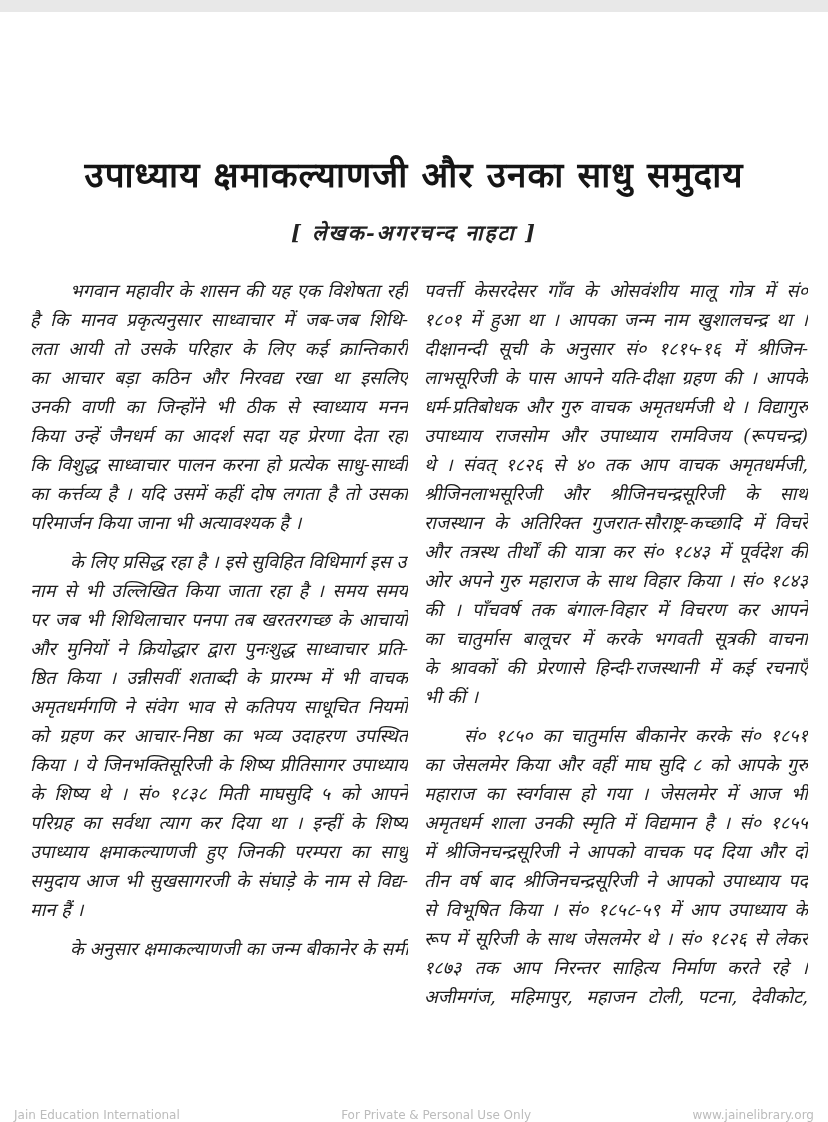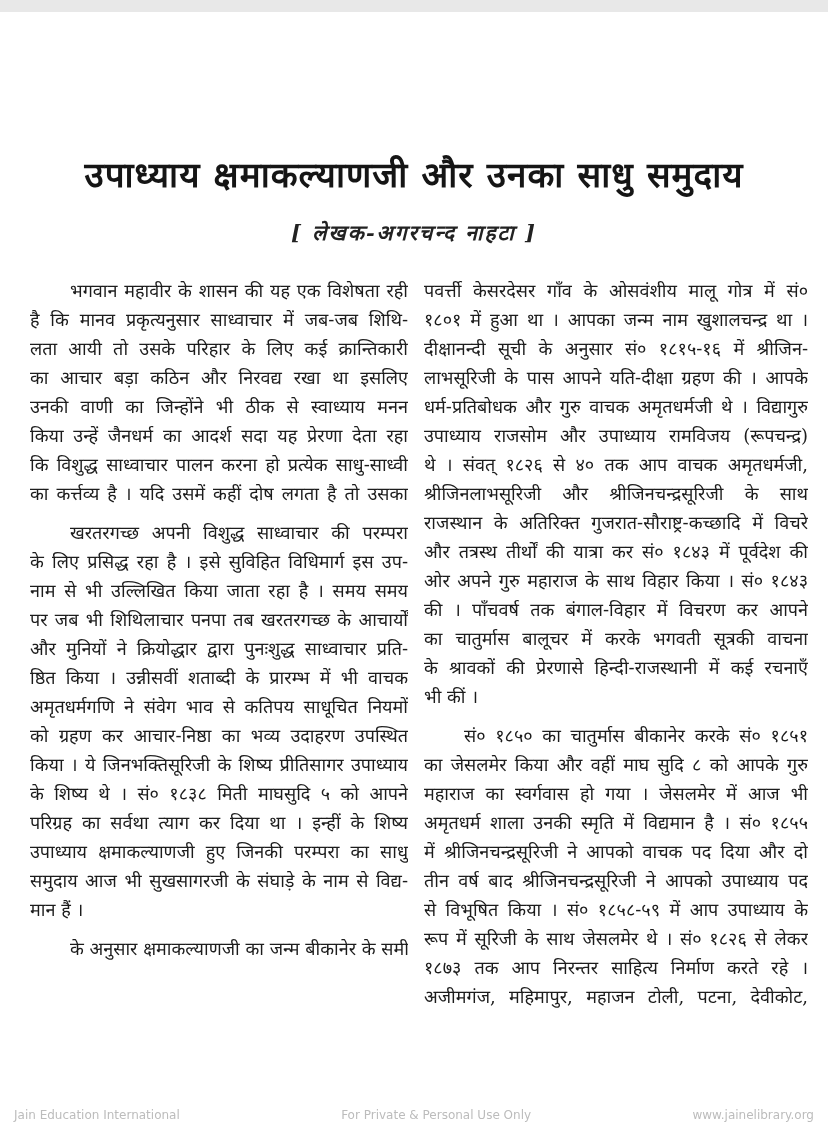--- a/index.html
+++ b/index.html
@@ -31,21 +31,21 @@
     font-style:italic;
   }
   .columns{
     display:flex;
     margin:30px 20px 0 30px;
     gap:16px;
   }
   .col{flex:0 0 auto;}
   .col.left{width:378px;}
   .col.right{width:384px;}
-  .para{margin:0 0 10px 0;}
+  .para{margin:0 0 10px 0;font-style:italic;}
   .para .line{
     font-size:18px;
     line-height:29px;
     white-space:nowrap;
     text-align:justify;
     text-align-last:justify;
     overflow:hidden;
   }
   .para .line.noj{
     text-align:left;
@@ -78,23 +78,23 @@
     <div class="col left">
         <div class="para indent">
           <div class="line">भगवान महावीर के शासन की यह  एक विशेषता रही</div>
           <div class="line">है कि मानव  प्रकृत्यनुसार साध्वाचार में  जब-जब  शिथि-</div>
           <div class="line">लता आयी तो   उसके परिहार के  लिए कई  क्रान्तिकारी</div>
           <div class="line">का आचार बड़ा   कठिन और निरवद्य   रखा था  इसलिए</div>
           <div class="line">उनकी  वाणी  का जिन्होंने   भी  ठीक से स्वाध्याय  मनन</div>
           <div class="line">किया उन्हें  जैनधर्म का   आदर्श सदा यह  प्रेरणा देता रहा</div>
           <div class="line">कि विशुद्ध साध्वाचार पालन करना हो प्रत्येक  साधु-साध्वी</div>
           <div class="line">का कर्त्तव्य है ।  यदि उसमें कहीं   दोष लगता है तो उसका</div>
+          <div class="line noj">परिमार्जन किया जाना भी अत्यावश्यक है ।</div>
         </div>
         <div class="para indent">
-          <div class="line">खरतरगच्छ अपनी  विशुद्ध साध्वाचार  की परम्परा</div>
           <div class="line">के लिए प्रसिद्ध रहा है ।  इसे सुविहित  विधिमार्ग इस  उप-</div>
           <div class="line">नाम से   भी उल्लिखित   किया  जाता  रहा  है ।  समय समय</div>
           <div class="line">पर जब भी  शिथिलाचार पनपा तब खरतरगच्छ के आचार्यों</div>
           <div class="line">और मुनियों ने क्रियोद्धार द्वारा पुनःशुद्ध साध्वाचार  प्रति-</div>
           <div class="line">ष्ठित किया ।  उन्नीसवीं  शताब्दी के प्रारम्भ में भी वाचक</div>
           <div class="line">अमृतधर्मगणि ने संवेग भाव से  कतिपय  साधूचित  नियमों</div>
           <div class="line">को ग्रहण कर  आचार-निष्ठा   का भव्य उदाहरण उपस्थित</div>
           <div class="line">किया ।  ये जिनभक्तिसूरिजी के शिष्य प्रीतिसागर उपाध्याय</div>
           <div class="line">के  शिष्य थे ।  सं० १८३८  मिती माघसुदि ५  को आपने</div>
           <div class="line">परिग्रह का   सर्वथा त्याग कर दिया था ।  इन्हीं के   शिष्य</div>

